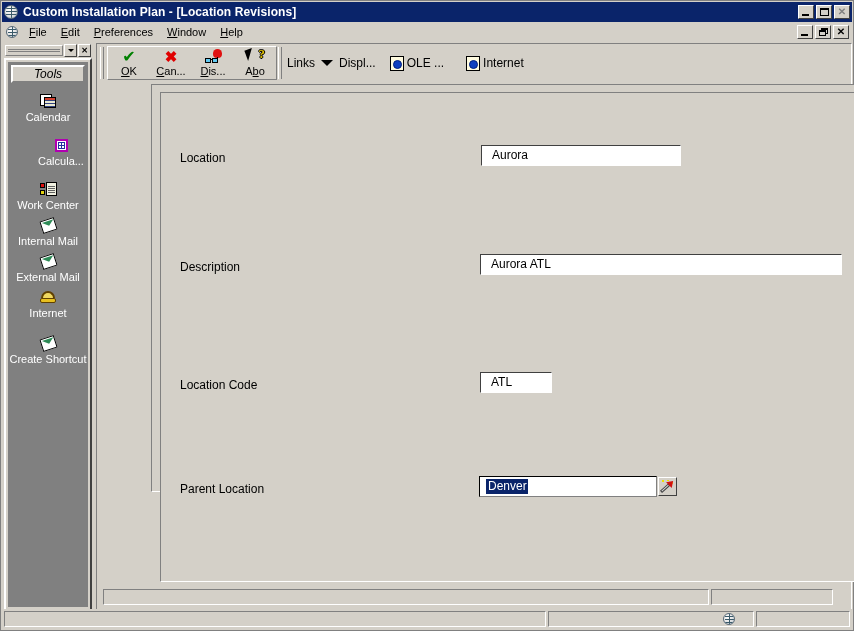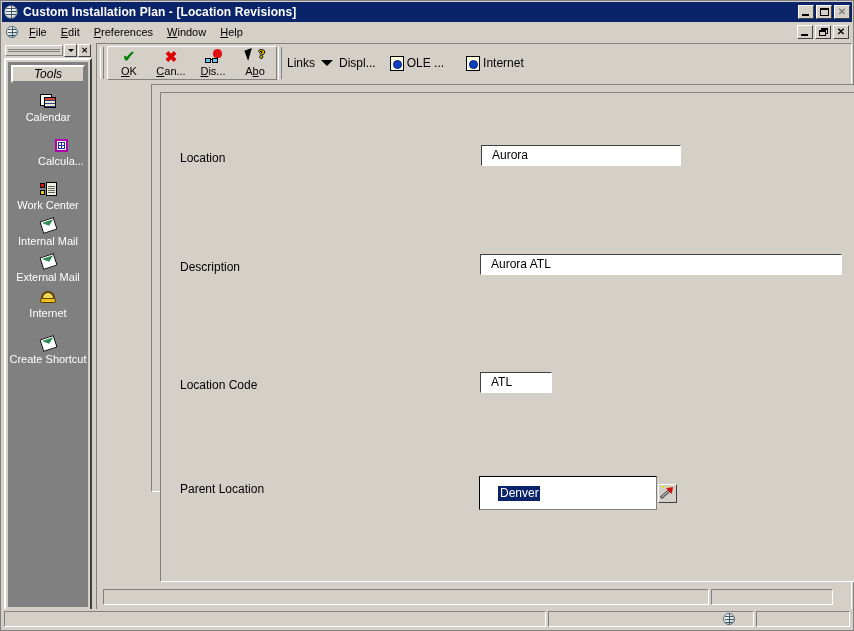--- a/index.html
+++ b/index.html
@@ -585,21 +585,21 @@
     padding: 2px 1px 2px 10px;
     height: 21px;
     line-height: 15px;
     outline: none;
     display: flex;
     align-items: center;
     overflow: hidden;
     white-space: nowrap;
   }
   .f-input.sel {
-    padding: 16px;
+    padding: 4px;
     border-color: #000000 #808080 #808080 #000000;
   }
   .f-input.sel .seltext {
     background: #0a246a;
     color: #ffffff;
     padding: 0 1px 0 2px;
     margin: 3px 0 3px 2px;
     line-height: 15px;
   }
   .va-btn {

